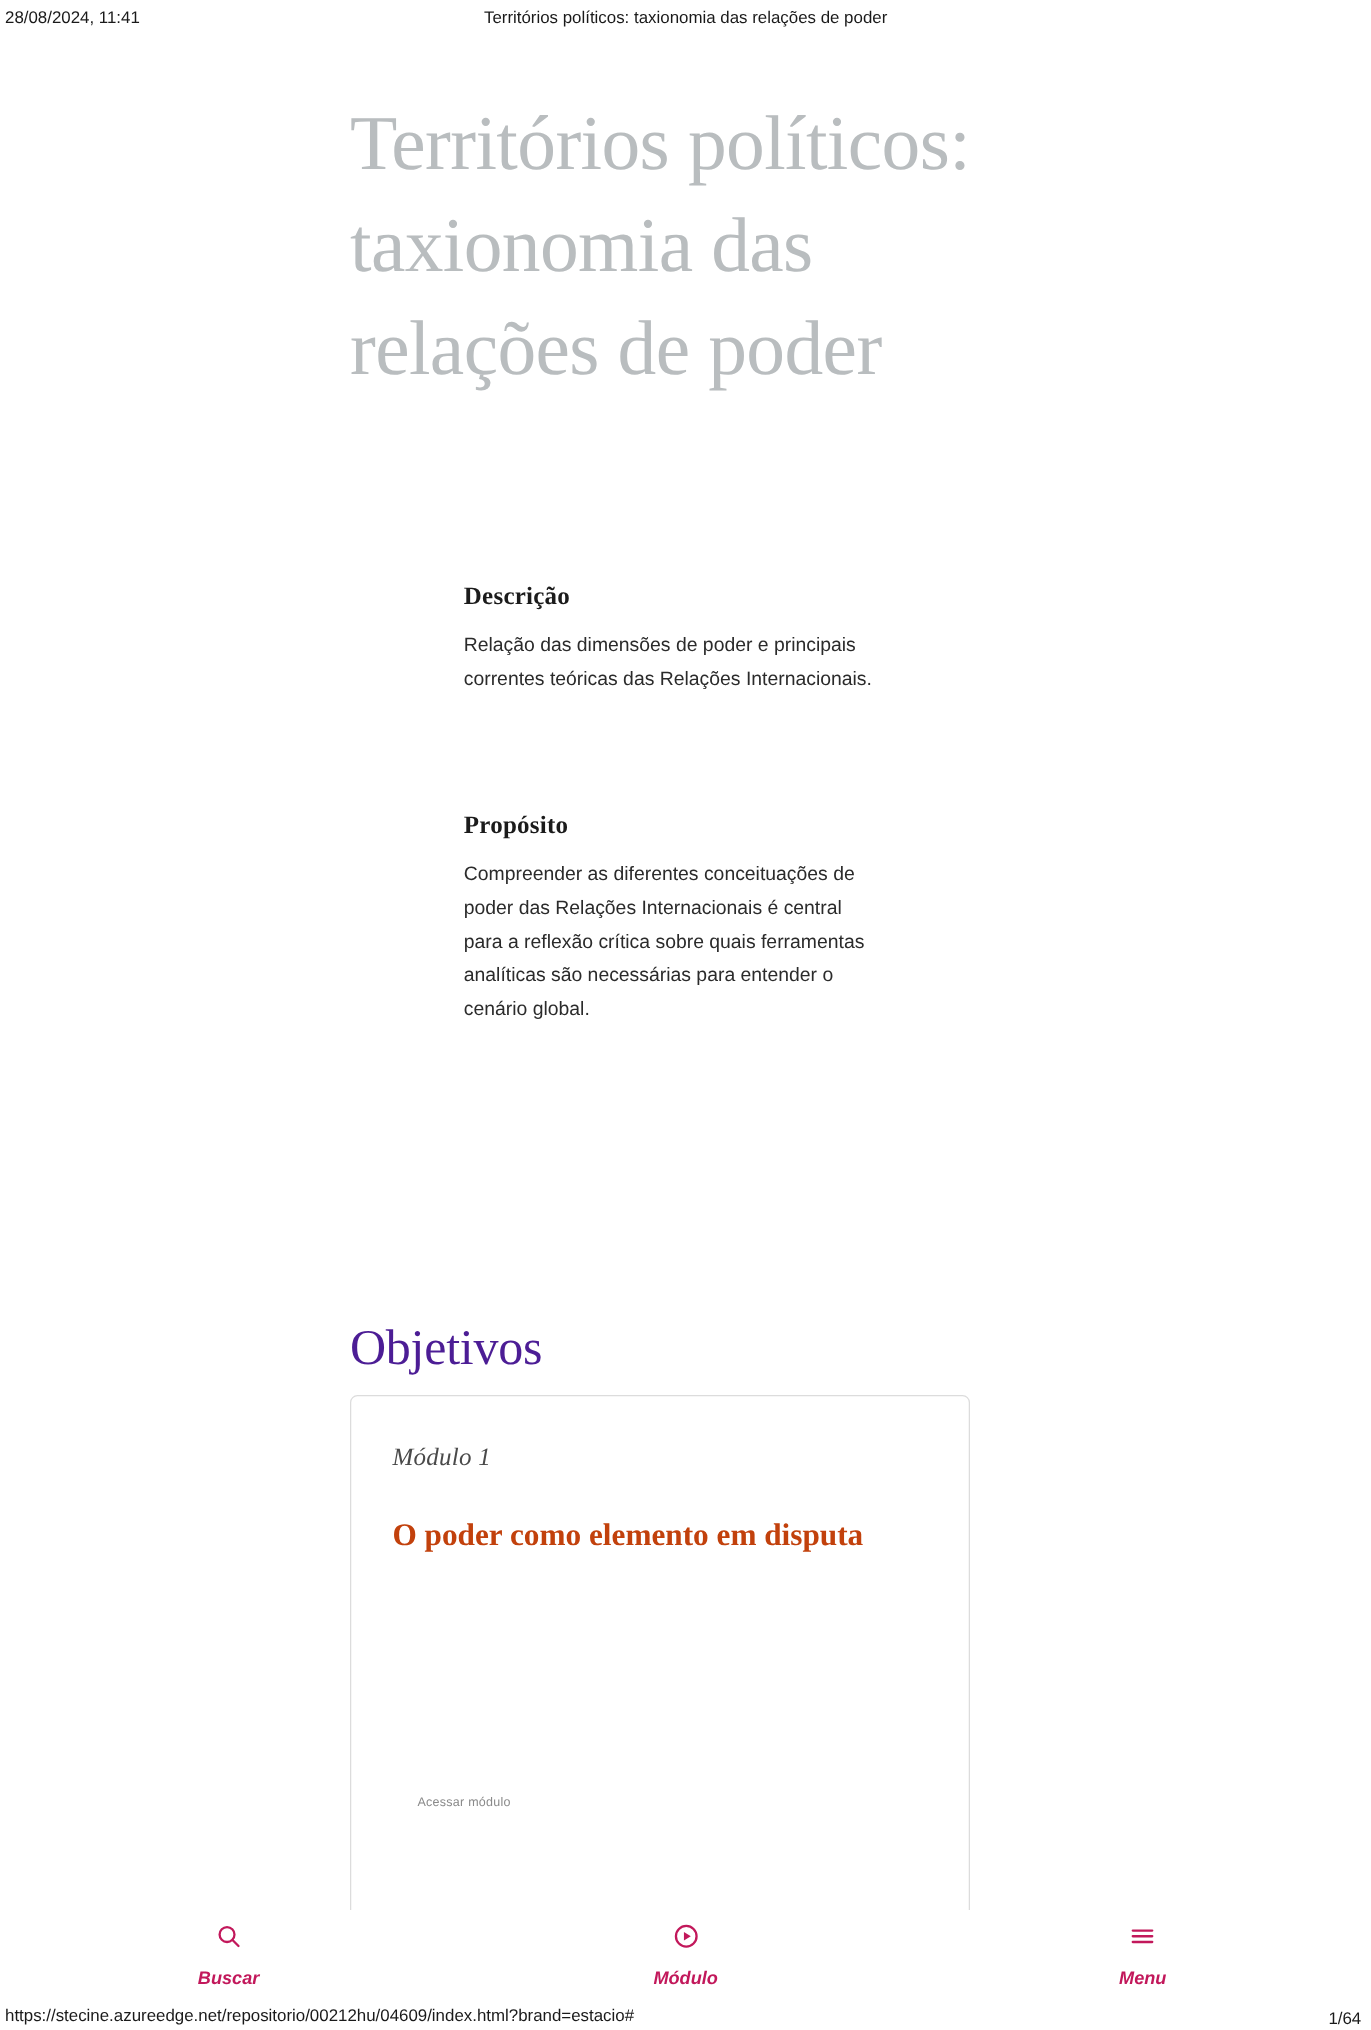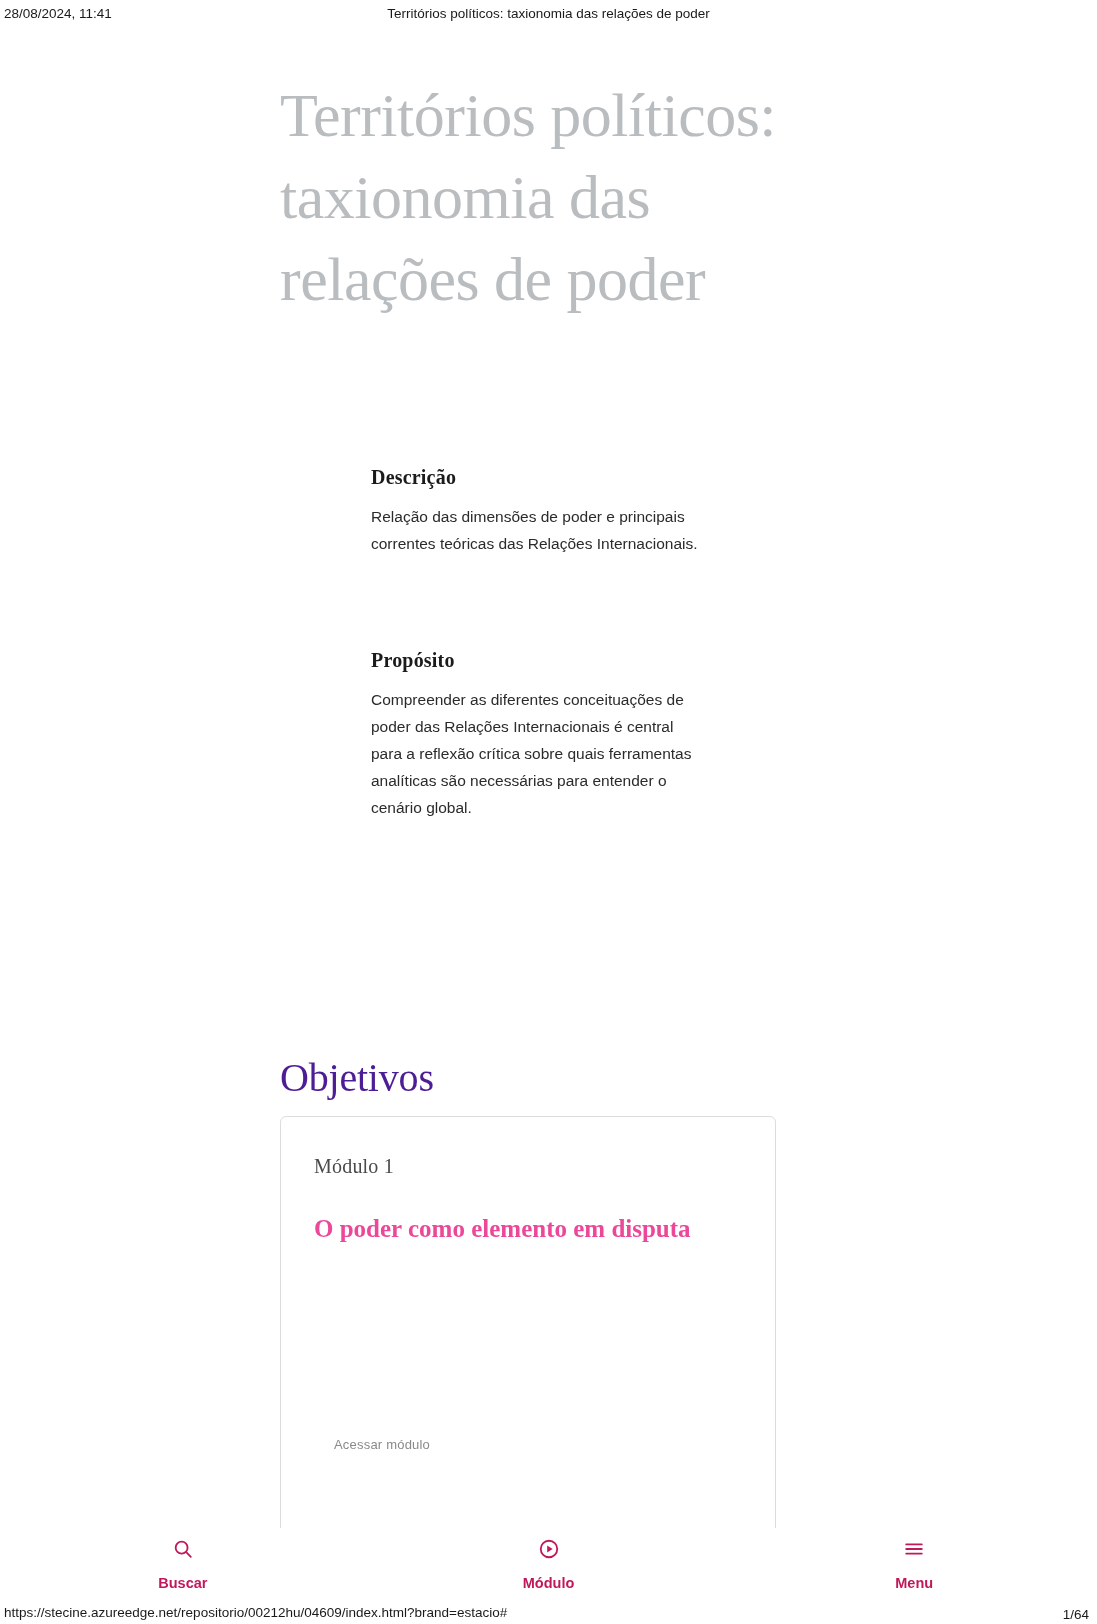--- a/index.html
+++ b/index.html
@@ -142,48 +142,49 @@
     overflow: hidden;
   }
   .module-label {
     position: absolute;
     top: 38px;
     left: 33px;
     font-family: "Liberation Serif", serif;
     font-size: 20px;
     color: #4a4a4a;
     letter-spacing: 0.2px;
+    font-style: italic;
   }
   .module-title {
     position: absolute;
     top: 96px;
     left: 33px;
     width: 430px;
     font-family: "Liberation Serif", serif;
     font-size: 25px;
     font-weight: 700;
-    color: #ec4899;
+    color: #c2410c;
     line-height: 32px;
   }
   .module-desc {
     position: absolute;
     top: 155px;
     left: 33px;
     width: 435px;
     font-family: "Liberation Sans", sans-serif;
     font-size: 15.5px;
     line-height: 27px;
     color: #2b2b2b;
   }
   .module-access {
     position: absolute;
     top: 320px;
     left: 53px;
     font-family: "Liberation Sans", sans-serif;
-    font-size: 13px;
+    font-size: 10px;
     color: #8a8a8a;
     letter-spacing: 0.2px;
   }
 
   
   .toolbar {
     position: absolute;
     bottom: 24px;
     left: 0;
     width: 1097px;
@@ -194,20 +195,21 @@
   }
   .toolbar-item {
     flex: 1 1 0;
     display: flex;
     flex-direction: column;
     align-items: center;
     justify-content: center;
     gap: 15px;
     color: #c2185b;
     text-decoration: none;
+    font-style: italic;
   }
   .toolbar-item .tb-icon {
     width: 22px;
     height: 22px;
     display: block;
     line-height: 0;
   }
   .toolbar-item .tb-icon svg {
     display: block;
   }

